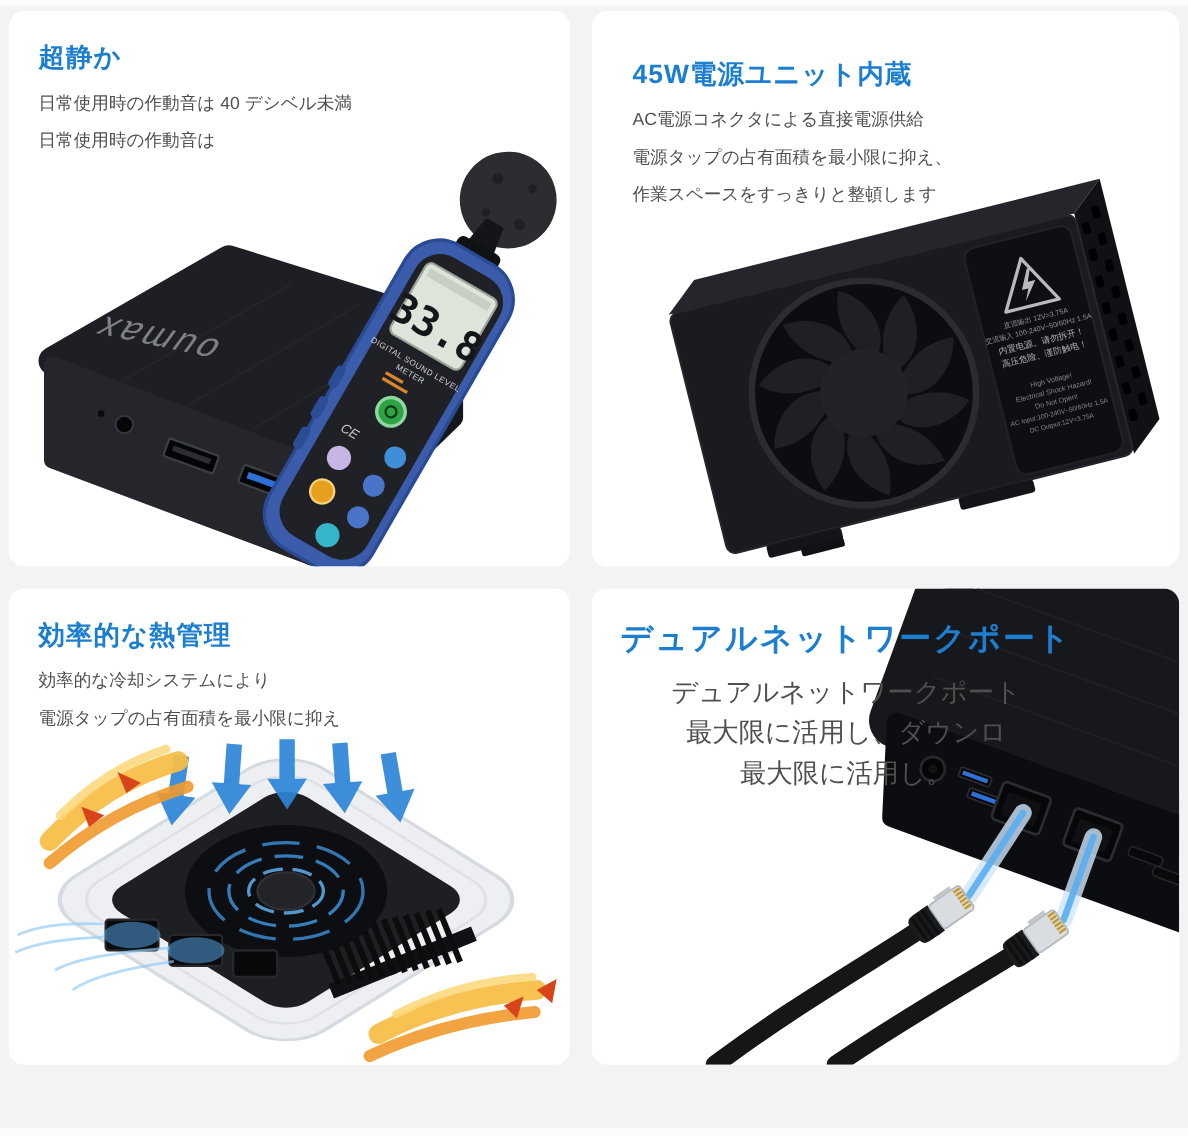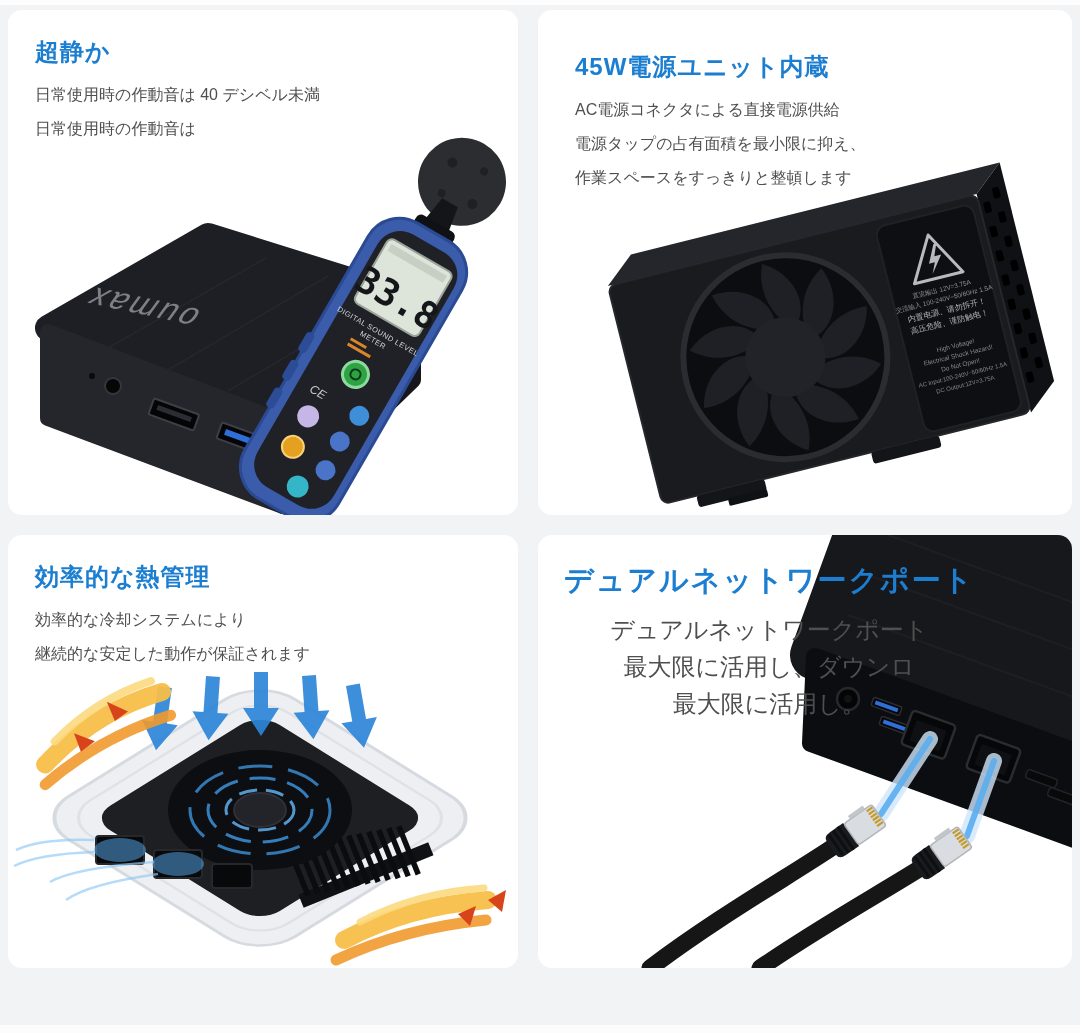--- a/index.html
+++ b/index.html
@@ -169,21 +169,21 @@
         <text x="408" y="304" text-anchor="middle" font-size="6" fill="#84878c">DC Output:12V=3.75A</text>
       </g>
     </g>
   </svg>
 </div>
 
 <div class="card" id="card-thermal">
   <div class="text-block">
     <div class="card-title">効率的な熱管理</div>
     <div class="card-line">効率的な冷却システムにより</div>
-    <div class="card-line">継続的な安定した動作が保証されます</div>
+    <div class="card-line">電源タップの占有面積を最小限に抑え</div>
   </div>
   <svg class="illus" id="svg-thermal" width="510" height="308" viewBox="0 0 510 308">
 
     <g transform="translate(252,158) scale(1,0.62) rotate(45)">
       <rect x="-160" y="-160" width="320" height="320" rx="50" fill="#e9ecf0" opacity="0.8" stroke="#ccd2d9" stroke-width="4"></rect>
       <rect x="-140" y="-140" width="280" height="280" rx="40" fill="none" stroke="#d9dde2" stroke-width="3" opacity="0.8"></rect>
       <rect x="-120" y="-120" width="240" height="240" rx="28" fill="#17181c" opacity="0.97"></rect>
     </g>
 
     <g transform="translate(278,188) rotate(-22)">

